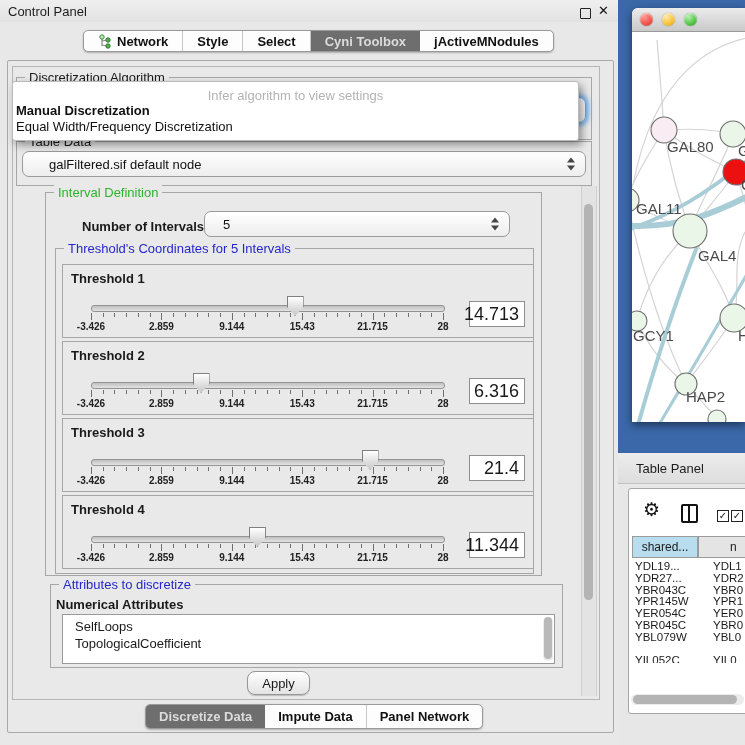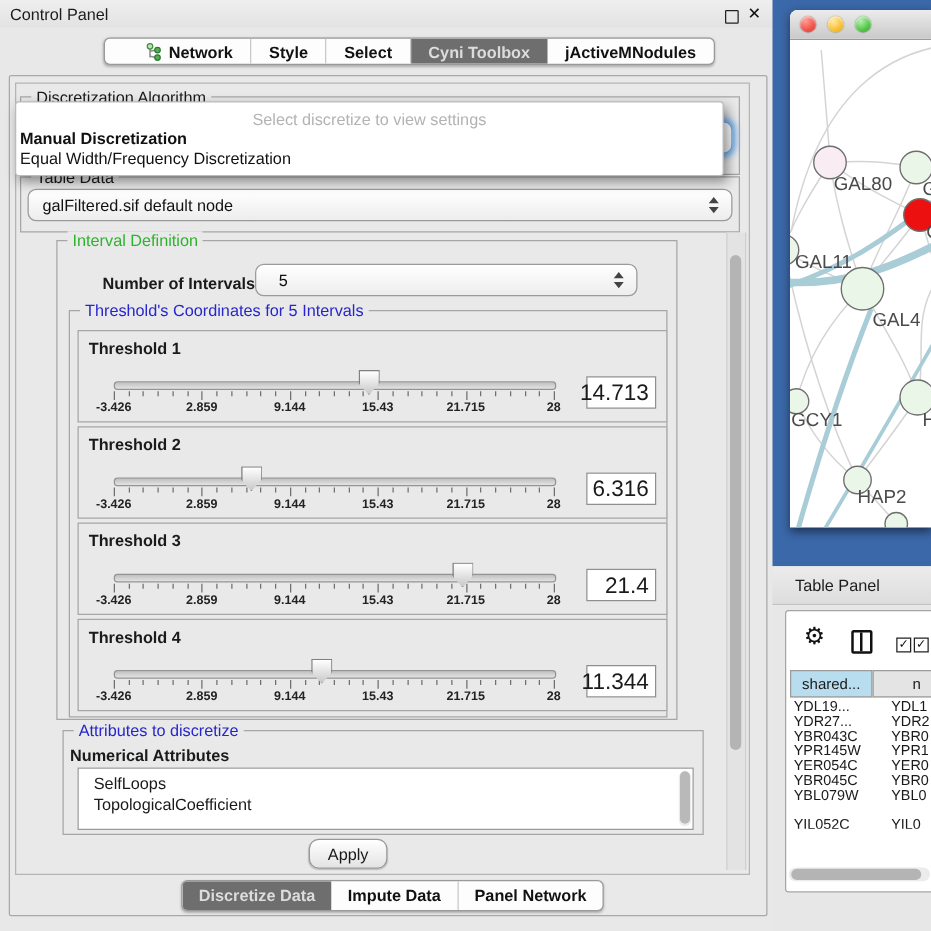--- a/index.html
+++ b/index.html
@@ -8,37 +8,37 @@
        position:relative;font-size:13px;}
   .abs{position:absolute;}
   
   #cp{left:0;top:0;width:618px;height:745px;background:#e8e8e8;}
   #cp-titlebar{left:0;top:0;width:618px;height:22px;background:linear-gradient(#efefef,#e2e2e2);}
   #cp-title{left:8px;top:4px;font-size:13px;color:#1c1c1c;}
   .win-float{left:580px;top:8px;width:9px;height:9px;border:1.5px solid #222;border-radius:1px;}
   .win-close{left:598px;top:3px;font-size:13px;font-weight:bold;color:#111;}
   
   #top-tabs{left:83px;top:30px;height:20px;display:flex;border:1px solid #9a9a9a;border-radius:5px;
-            background:#fdfdfd;box-shadow:0 1px 2px rgba(0,0,0,.25);overflow:hidden;padding-left:18px;}
+            background:#fdfdfd;box-shadow:0 1px 2px rgba(0,0,0,.25);overflow:hidden;}
   .ttab{display:flex;align-items:center;justify-content:center;font-weight:bold;font-size:13px;
         padding:0 14px;color:#111;white-space:nowrap;border-right:1px solid #c8c8c8;}
   .ttab:last-child{border-right:none;}
   .ttab.sel{background:#6e6e6e;color:#dcdcdc;border-right:none;}
   .net-icon{width:13px;height:15px;margin-right:6px;}
   
   #outer-panel{left:7px;top:60px;width:605px;height:671px;border:1px solid #a9a9a9;border-radius:2px;background:#e9e9e9;}
   #inner-panel{left:12px;top:66px;width:586px;height:632px;border:1px solid #b5b5b5;background:#e9e9e9;}
   
   .group{border:1px solid #a6a6a6;}
   .gtitle{position:absolute;top:-8px;left:8px;background:#e9e9e9;padding:0 4px;font-size:13px;white-space:nowrap;}
   .gtitle.green{color:#2db32d;}
   .gtitle.blue{color:#2626cc;}
   
   .combo{background:linear-gradient(#ffffff,#ededed);border:1px solid #9b9b9b;border-radius:7px;
-         display:flex;align-items:center;padding-left:11px;font-size:13px;color:#111;box-sizing:border-box;}
+         display:flex;align-items:center;padding-left:26px;font-size:13px;color:#111;box-sizing:border-box;}
   .stepper{position:absolute;right:10px;top:50%;transform:translateY(-50%);display:flex;flex-direction:column;gap:3px;}
   .stepper .up{width:0;height:0;border-left:4px solid transparent;border-right:4px solid transparent;border-bottom:5px solid #444;}
   .stepper .dn{width:0;height:0;border-left:4px solid transparent;border-right:4px solid transparent;border-top:5px solid #444;}
   .focusring{box-shadow:0 0 5px 2.5px rgba(95,165,235,.95);border-color:#69a7e2;}
   
   #algo-popup{left:12px;top:81px;width:565px;height:58px;background:#fff;border:1px solid #bbb;
               border-radius:3px;box-shadow:3px 4px 9px rgba(0,0,0,.4);z-index:30;}
   #algo-popup .hint{position:absolute;top:6px;left:0;width:100%;text-align:center;color:#b3b3b3;font-size:13px;}
   .popup-opt{position:absolute;left:3px;font-size:13px;color:#111;white-space:nowrap;}
   
@@ -155,21 +155,21 @@
   </div>
   <div class="abs combo" style="left:22px;top:151px;width:564px;height:26px;">
     <span>galFiltered.sif default node</span>
     <span class="stepper">
         <span class="up"></span>
         <span class="dn"></span>
       </span>
   </div>
 
   <div id="algo-popup" class="abs">
-    <div class="hint">Select discretize to view settings</div>
+    <div class="hint">Infer algorithm to view settings</div>
     <div class="popup-opt" style="top:21px;font-weight:bold;">Manual Discretization</div>
     <div class="popup-opt" style="top:37px;">Equal Width/Frequency Discretization</div>
   </div>
 
   <div class="abs group" style="left:45px;top:192px;width:495px;height:382px;">
     <span class="gtitle green">Interval Definition</span>
   </div>
   <span class="abs" style="left:82px;top:219px;font-weight:bold;">Number of Intervals</span>
   <div class="abs combo" style="left:204px;top:211px;width:306px;height:26px;padding-left:18px;">
     <span>5</span>

